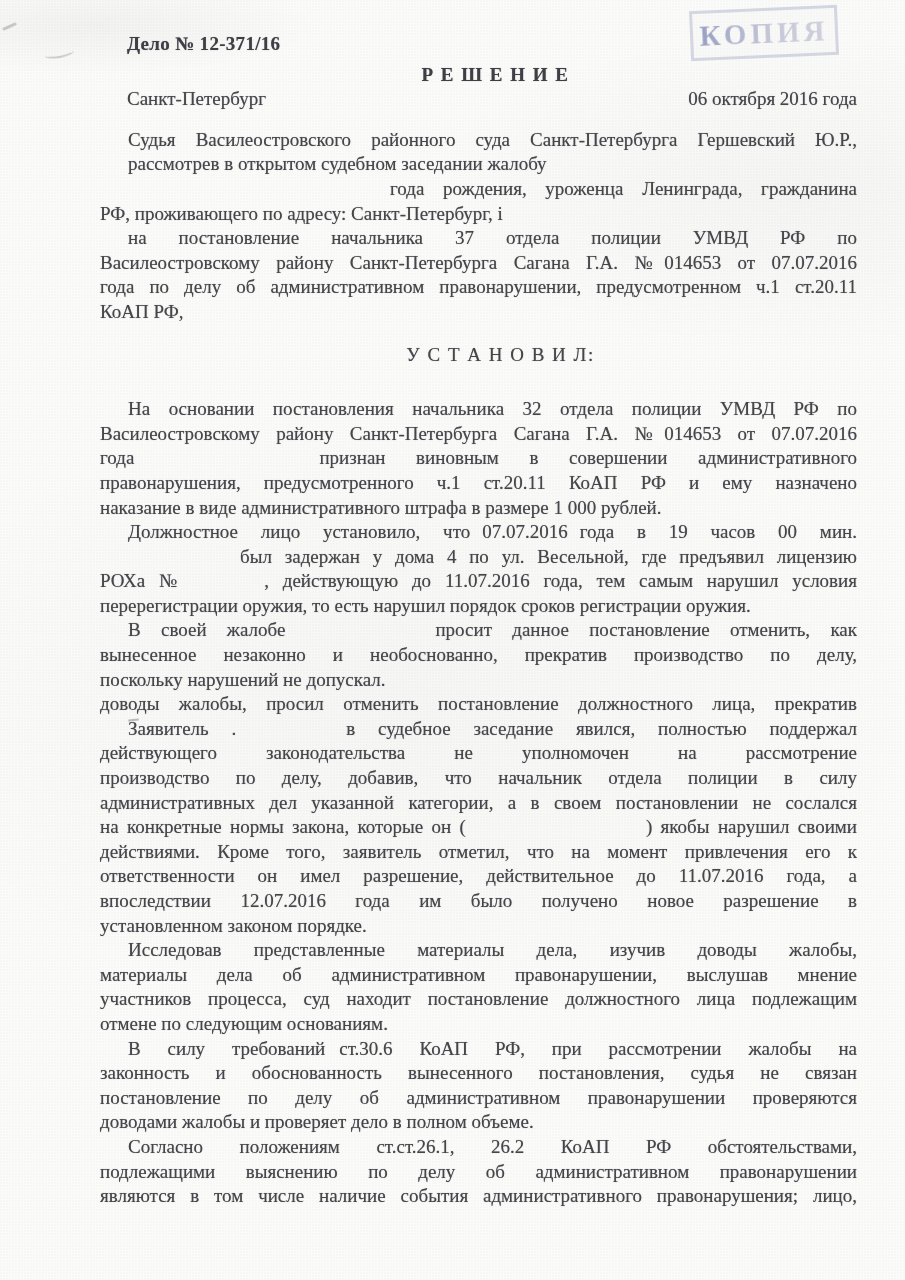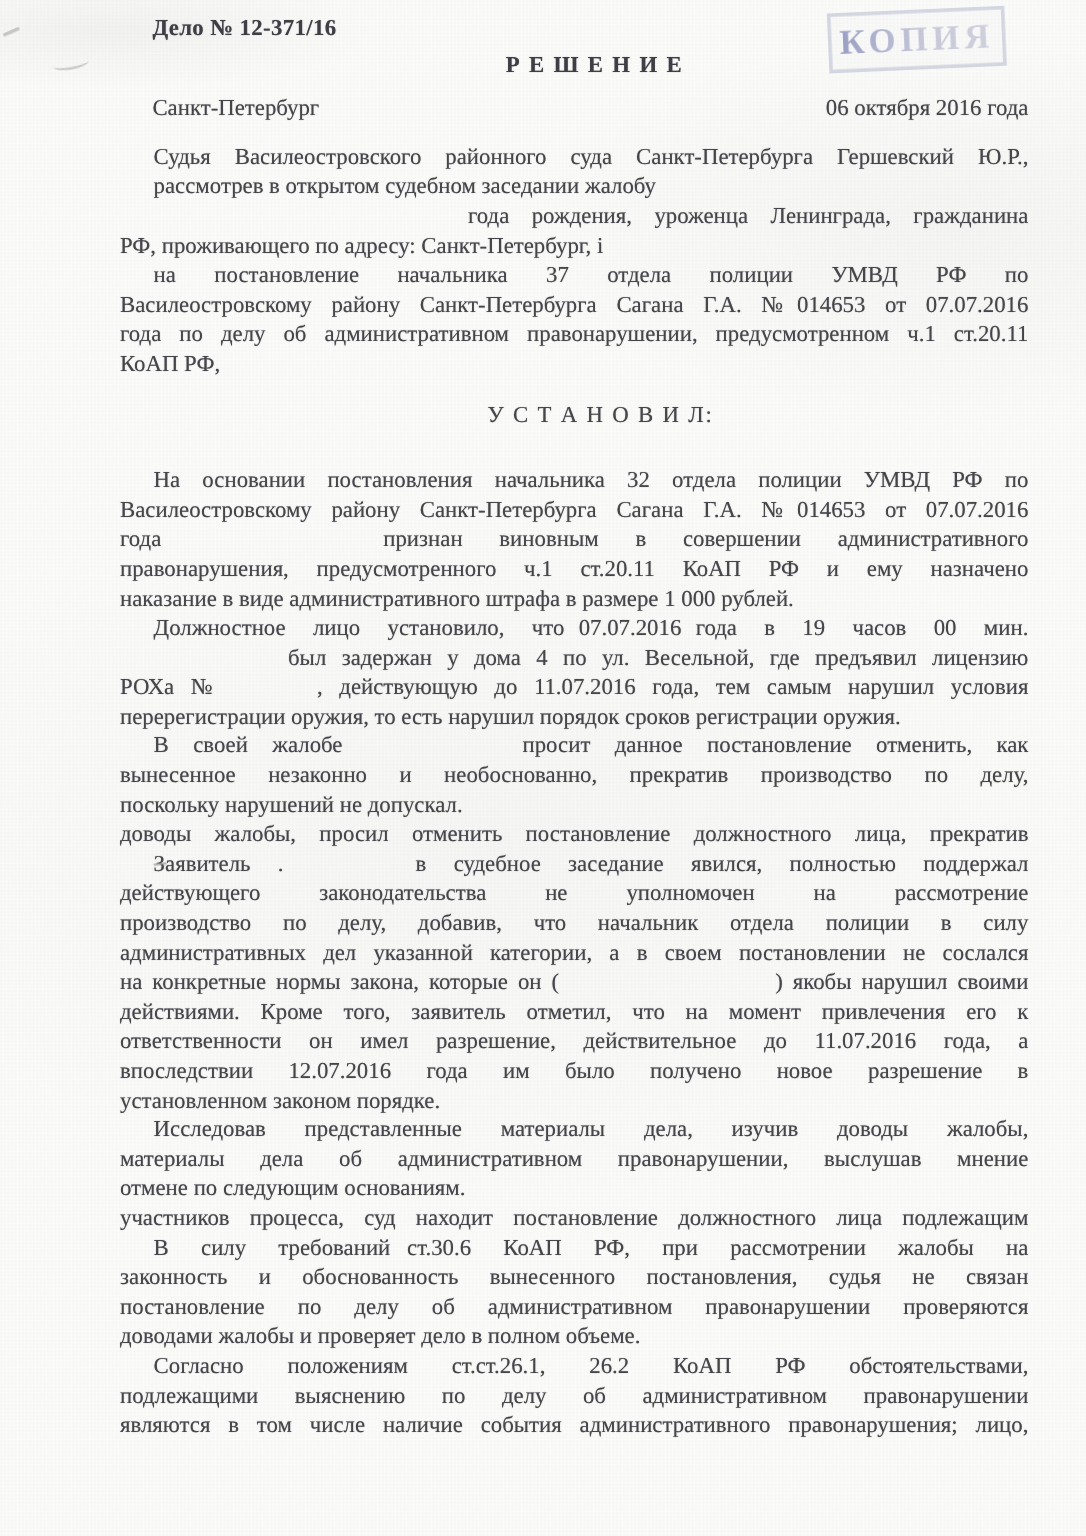--- a/index.html
+++ b/index.html
@@ -17,28 +17,28 @@
       radial-gradient(ellipse 700px 420px at 45% 55%, rgba(120,120,120,.04), transparent 75%),
       #fbfbf9;
     color:var(--ink,#45454a);
   }
   #grain{
     position:absolute;inset:0;pointer-events:none;
     background-image:radial-gradient(circle at 1px 1px, rgba(40,40,40,.018) 1px, transparent 1.6px);
     background-size:3px 3px;
   }
   .doc{
-    position:absolute;left:100px;top:12px;width:757px;
+    position:absolute;left:100px;top:32px;width:757px;
     filter:blur(.33px);
     text-shadow:0 0 .9px rgba(70,70,80,.55);
     font-size:19px;line-height:24.6px;
   }
   .case-no{font-weight:bold;font-size:19px;padding-left:27px;color:#3e3e44;letter-spacing:.3px;}
   .doc-title{font-weight:bold;text-align:center;text-indent:34px;margin-top:6px;letter-spacing:1.5px;color:#3e3e44;}
-  .city-date{display:flex;justify-content:space-between;margin-top:12px;padding-left:27px;}
+  .city-date{display:flex;justify-content:space-between;margin-top:0;padding-left:27px;}
   .ustanovil{text-align:center;text-indent:44px;letter-spacing:1.5px;margin:18px 0 30px 0;}
   .para{margin:0;}
   .line{min-height:24.6px;}
   .line.just{text-align:justify;text-align-last:justify;}
   .line.ind{text-indent:28px;}
   .gap{display:inline-block;height:2px;}
   
   .stamp{
     position:absolute;left:690px;top:8px;width:142px;height:44px;
     border:3px solid rgba(183,186,205,.55);
@@ -122,22 +122,22 @@
           <div class="line just"><span>административных дел указанной категории, а в своем постановлении не сослался</span></div>
           <div class="line just"><span>на конкретные нормы закона, которые он (</span><span class="gap" style="width: 180px;"></span><span>) якобы нарушил своими</span></div>
           <div class="line just"><span>действиями. Кроме того, заявитель отметил, что на момент привлечения его к</span></div>
           <div class="line just"><span>ответственности он имел разрешение, действительное до 11.07.2016 года, а</span></div>
           <div class="line just"><span>впоследствии 12.07.2016 года им было получено новое разрешение в</span></div>
           <div class="line"><span>установленном законом порядке.</span></div>
         </div>
         <div class="para">
           <div class="line just ind"><span>Исследовав представленные материалы дела, изучив доводы жалобы,</span></div>
           <div class="line just"><span>материалы дела об административном правонарушении, выслушав мнение</span></div>
+          <div class="line just"><span>участников процесса, суд находит постановление должностного лица подлежащим</span></div>
           <div class="line"><span>отмене по следующим основаниям.</span></div>
-          <div class="line just"><span>участников процесса, суд находит постановление должностного лица подлежащим</span></div>
         </div>
         <div class="para">
           <div class="line just ind"><span>В силу требований</span><span class="gap" style="width: 14px;"></span><span>ст.30.6 КоАП РФ, при рассмотрении жалобы на</span></div>
           <div class="line just"><span>законность и обоснованность вынесенного постановления, судья не связан</span></div>
           <div class="line just"><span>постановление по делу об административном правонарушении проверяются</span></div>
           <div class="line"><span>доводами жалобы и проверяет дело в полном объеме.</span></div>
         </div>
         <div class="para">
           <div class="line just ind"><span>Согласно положениям ст.ст.26.1, 26.2 КоАП РФ обстоятельствами,</span></div>
           <div class="line just"><span>подлежащими выяснению по делу об административном правонарушении</span></div>

